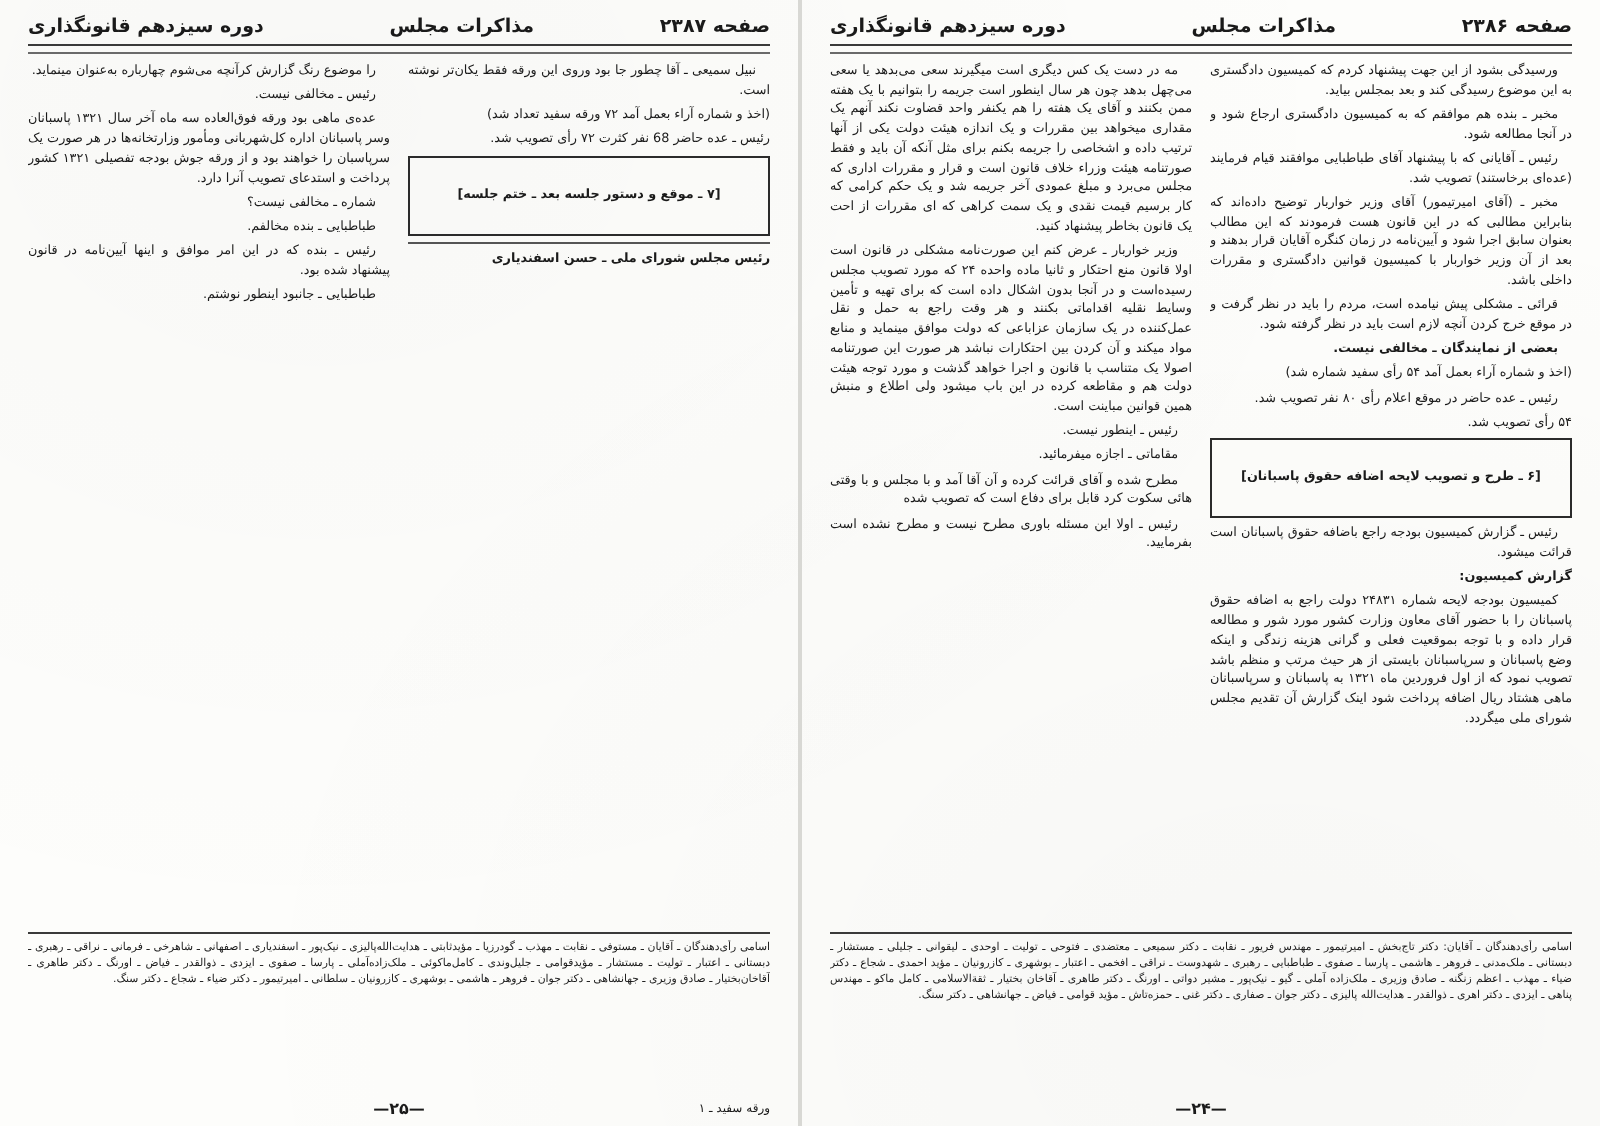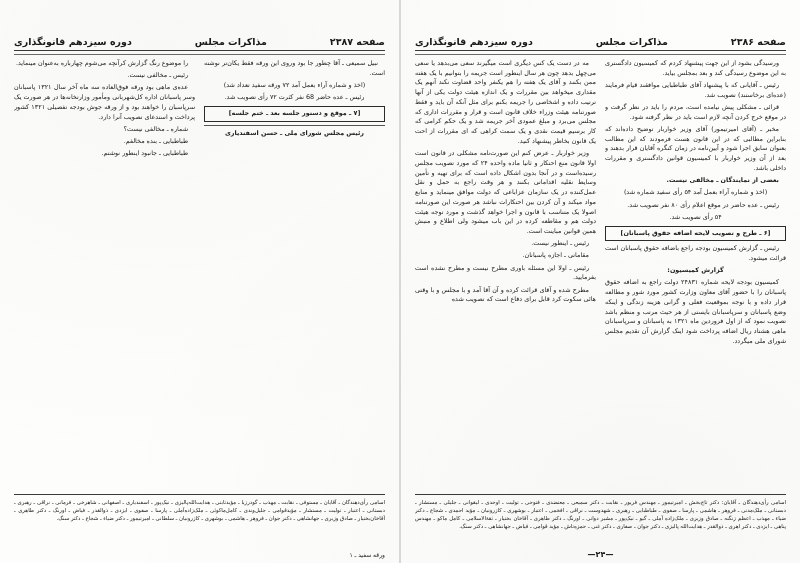--- a/index.html
+++ b/index.html
@@ -54,21 +54,21 @@
   .hdr {
     display: flex;
     flex-direction: row;
     justify-content: space-between;
     align-items: baseline;
     font-size: 9.5px;
     font-weight: bold;
     letter-spacing: 0;
     padding-bottom: 2px;
   }
-  .hdr .hdr-cell { white-space: nowrap; margin-top: 28px; }
+  .hdr .hdr-cell { white-space: nowrap; }
   .hdr-rule {
     height: 1px;
     background: #3a3a3a;
     margin: 1px 0 3px 0;
   }
   .hdr-rule.thin {
     height: 1px;
     background: #6a6a6a;
     margin: 0 0 4px 0;
   }
@@ -84,25 +84,25 @@
     font-size: 6.4px;
     line-height: 1.52;
     text-align: justify;
     text-justify: inter-word;
     overflow: hidden;
   }
   .subcol p {
     margin: 0 0 2.5px 0;
   }
   .subcol p.ind { text-indent: 7px; }
-  .subcol p.center { text-align: center; }
+  .subcol p.center { }
   .subcol p.bold { font-weight: bold; }
   .boxed {
     border: 1px solid #2b2b2b;
-    padding: 2px 3px;
+    padding: 14px 3px;
     margin: 3px 0;
     font-weight: bold;
     font-size: 6.4px;
     line-height: 1.5;
     text-align: center;
   }
   .rule-sep {
     height: 1px;
     background: #555;
     margin: 3px 0;
@@ -149,39 +149,40 @@
       <div class="hdr-cell">صفحه ۲۳۸۶</div>
       <div class="hdr-cell">مذاکرات مجلس</div>
       <div class="hdr-cell">دوره سیزدهم قانونگذاری</div>
     </div>
     <div class="hdr-rule"></div>
     <div class="hdr-rule thin"></div>
 
     <div class="body-cols">
       <div class="subcol">
         <p class="ind">ورسیدگی بشود از این جهت پیشنهاد کردم که کمیسیون دادگستری به این موضوع رسیدگی کند و بعد بمجلس بیاید.</p>
+        <p class="ind">مخبر ـ بنده هم موافقم که به کمیسیون دادگستری ارجاع شود و در آنجا مطالعه شود.</p>
         <p class="ind">رئیس ـ آقایانی که با پیشنهاد آقای طباطبایی موافقند قیام فرمایند (عده‌ای برخاستند) تصویب شد.</p>
+        <p class="ind">مخبر ـ (آقای امیرتیمور) آقای وزیر خواربار توضیح داده‌اند که بنابراین مطالبی که در این قانون هست فرمودند که این مطالب بعنوان سابق اجرا شود و آیین‌نامه در زمان کنگره آقایان قرار بدهند و بعد از آن وزیر خواربار با کمیسیون قوانین دادگستری و مقررات داخلی باشد.</p>
         <p class="ind">قرائی ـ مشکلی پیش نیامده است، مردم را باید در نظر گرفت و در موقع خرج کردن آنچه لازم است باید در نظر گرفته شود.</p>
-        <p class="ind">مخبر ـ (آقای امیرتیمور) آقای وزیر خواربار توضیح داده‌اند که بنابراین مطالبی که در این قانون هست فرمودند که این مطالب بعنوان سابق اجرا شود و آیین‌نامه در زمان کنگره آقایان قرار بدهند و بعد از آن وزیر خواربار با کمیسیون قوانین دادگستری و مقررات داخلی باشد.</p>
         <p class="ind bold">بعضی از نمایندگان ـ مخالفی نیست.</p>
         <p class="center">(اخذ و شماره آراء بعمل آمد ۵۴ رأی سفید شماره شد)</p>
         <p class="ind">رئیس ـ عده حاضر در موقع اعلام رأی ۸۰ نفر تصویب شد.</p>
         <p class="center">۵۴ رأی تصویب شد.</p>
         <div class="boxed">[۶ ـ طرح و تصویب لایحه اضافه حقوق پاسبانان]</div>
         <p class="ind">رئیس ـ گزارش کمیسیون بودجه راجع باضافه حقوق پاسبانان است قرائت میشود.</p>
         <p class="center bold">گزارش کمیسیون:</p>
         <p class="ind">کمیسیون بودجه لایحه شماره ۲۴۸۳۱ دولت راجع به اضافه حقوق پاسبانان را با حضور آقای معاون وزارت کشور مورد شور و مطالعه قرار داده و با توجه بموقعیت فعلی و گرانی هزینه زندگی و اینکه وضع پاسبانان و سرپاسبانان بایستی از هر حیث مرتب و منظم باشد تصویب نمود که از اول فروردین ماه ۱۳۲۱ به پاسبانان و سرپاسبانان ماهی هشتاد ریال اضافه پرداخت شود اینک گزارش آن تقدیم مجلس شورای ملی میگردد.</p>
       </div>
       <div class="subcol">
         <p class="ind">مه در دست یک کس دیگری است میگیرند سعی می‌بدهد یا سعی می‌چهل بدهد چون هر سال اینطور است جریمه را بتوانیم با یک هفته ممن بکنند و آقای یک هفته را هم یکنفر واحد قضاوت نکند آنهم یک مقداری میخواهد بین مقررات و یک اندازه هیئت دولت یکی از آنها ترتیب داده و اشخاصی را جریمه بکنم برای مثل آنکه آن باید و فقط صورتنامه هیئت وزراء خلاف قانون است و قرار و مقررات اداری که مجلس می‌برد و مبلغ عمودی آخر جریمه شد و یک حکم کرامی که کار برسیم قیمت نقدی و یک سمت کراهی که ای مقررات از احت یک قانون بخاطر پیشنهاد کنید.</p>
         <p class="ind">وزیر خواربار ـ عرض کنم این صورت‌نامه مشکلی در قانون است اولا قانون منع احتکار و ثانیا ماده واحده ۲۴ که مورد تصویب مجلس رسیده‌است و در آنجا بدون اشکال داده است که برای تهیه و تأمین وسایط نقلیه اقداماتی بکنند و هر وقت راجع به حمل و نقل عمل‌کننده در یک سازمان عزاباعی که دولت موافق مینماید و منابع مواد میکند و آن کردن بین احتکارات نباشد هر صورت این صورتنامه اصولا یک متناسب با قانون و اجرا خواهد گذشت و مورد توجه هیئت دولت هم و مقاطعه کرده در این باب میشود ولی اطلاع و منبش همین قوانین مباینت است.</p>
         <p class="ind">رئیس ـ اینطور نیست.</p>
-        <p class="ind">مقاماتی ـ اجازه پاسبانان.</p>
+        <p class="ind">مقاماتی ـ اجازه میفرمائید.</p>
+        <p class="ind">مطرح شده و آقای قرائت کرده و آن آقا آمد و با مجلس و با وقتی هائی سکوت کرد قابل برای دفاع است که تصویب شده</p>
         <p class="ind">رئیس ـ اولا این مسئله باوری مطرح نیست و مطرح نشده است بفرمایید.</p>
-        <p class="ind">مطرح شده و آقای قرائت کرده و آن آقا آمد و با مجلس و با وقتی هائی سکوت کرد قابل برای دفاع است که تصویب شده</p>
       </div>
     </div>
 
     <div class="footnote-rule"></div>
     <div class="footnotes">
       <p>اسامی رأی‌دهندگان ـ آقایان: دکتر تاج‌بخش ـ امیرتیمور ـ مهندس فریور ـ نقابت ـ دکتر سمیعی ـ معتضدی ـ فتوحی ـ تولیت ـ اوحدی ـ لیقوانی ـ جلیلی ـ مستشار ـ دبستانی ـ ملک‌مدنی ـ فروهر ـ هاشمی ـ پارسا ـ صفوی ـ طباطبایی ـ رهبری ـ شهدوست ـ نراقی ـ افخمی ـ اعتبار ـ بوشهری ـ کازرونیان ـ مؤید احمدی ـ شجاع ـ دکتر ضیاء ـ مهذب ـ اعظم زنگنه ـ صادق وزیری ـ ملک‌زاده آملی ـ گیو ـ نیک‌پور ـ مشیر دواتی ـ اورنگ ـ دکتر طاهری ـ آقاخان بختیار ـ ثقة‌الاسلامی ـ کامل ماکو ـ مهندس پناهی ـ ایزدی ـ دکتر اهری ـ ذوالقدر ـ هدایت‌الله پالیزی ـ دکتر جوان ـ صفاری ـ دکتر غنی ـ حمزه‌تاش ـ مؤید قوامی ـ فیاض ـ جهانشاهی ـ دکتر سنگ.</p>
     </div>
 
     <div class="pagenum">—۲۴—</div>
   </div>
@@ -203,24 +204,26 @@
         <div class="boxed">[۷ ـ موقع و دستور جلسه بعد ـ ختم جلسه]</div>
         <div class="rule-sep"></div>
         <p class="center bold">رئیس مجلس شورای ملی ـ حسن اسفندیاری</p>
       </div>
       <div class="subcol">
         <p class="ind">را موضوع رنگ گزارش کرآنچه می‌شوم چهار‌باره به‌عنوان مینماید.</p>
         <p class="ind">رئیس ـ مخالفی نیست.</p>
         <p class="ind">عده‌ی ماهی بود ورقه فوق‌العاده سه ماه آخر سال ۱۳۲۱ پاسبانان وسر پاسبانان اداره کل‌شهربانی ومأمور وزارتخانه‌ها در هر صورت یک سرپاسبان را خواهند بود و از ورقه جوش بودجه تفصیلی ۱۳۲۱ کشور پرداخت و استدعای تصویب آنرا دارد.</p>
         <p class="ind">شماره ـ مخالفی نیست؟</p>
         <p class="ind">طباطبایی ـ بنده مخالفم.</p>
+        <p class="ind">رئیس ـ بنده که در این امر موافق و اینها آیین‌نامه در قانون پیشنهاد شده بود.</p>
         <p class="ind">طباطبایی ـ جانبود اینطور نوشتم.</p>
       </div>
     </div>
 
     <div class="footnote-rule"></div>
     <div class="footnotes">
       <p>اسامی رأی‌دهندگان ـ آقایان ـ مستوفی ـ نقابت ـ مهذب ـ گودرزیا ـ مؤیدثابتی ـ هدایت‌الله‌پالیزی ـ نیک‌پور ـ اسفندیاری ـ اصفهانی ـ شاهرخی ـ فرمانی ـ نراقی ـ رهبری ـ دبستانی ـ اعتبار ـ تولیت ـ مستشار ـ مؤیدقوامی ـ جلیل‌وندی ـ کامل‌ماکوئی ـ ملک‌زاده‌آملی ـ پارسا ـ صفوی ـ ایزدی ـ ذوالقدر ـ فیاض ـ اورنگ ـ دکتر طاهری ـ آقاخان‌بختیار ـ صادق وزیری ـ جهانشاهی ـ دکتر جوان ـ فروهر ـ هاشمی ـ بوشهری ـ کازرونیان ـ سلطانی ـ امیرتیمور ـ دکتر ضیاء ـ شجاع ـ دکتر سنگ.</p>
     </div>
 
     <div class="corner-note">ورقه سفید ـ ۱</div>
+    <div class="pagenum">—۲۵—</div>
   </div>
 </div>
 
 </body></html>

